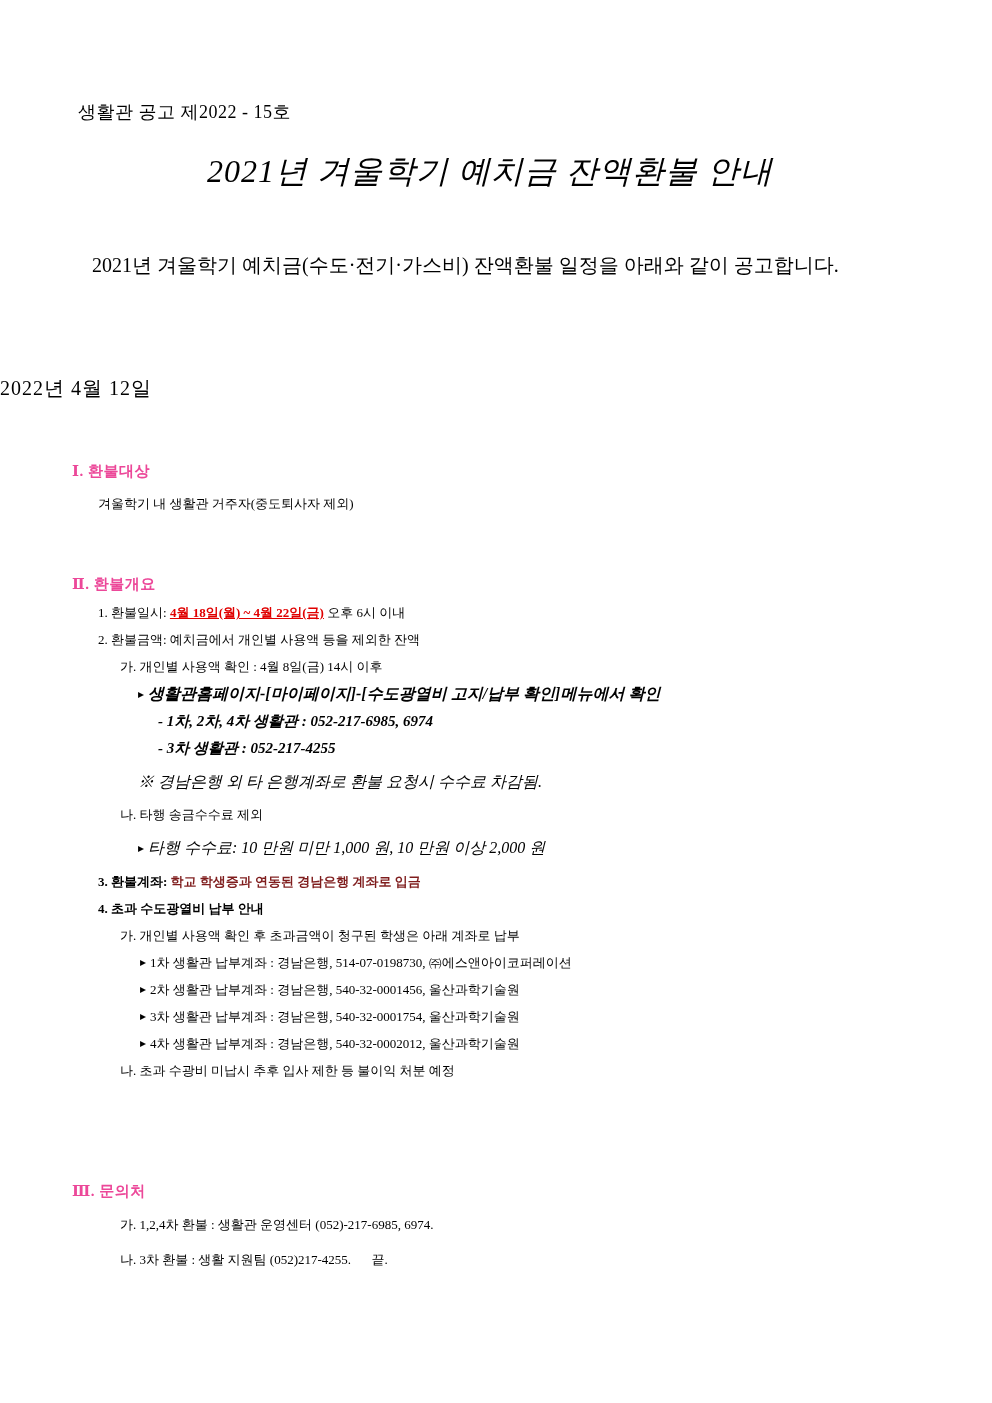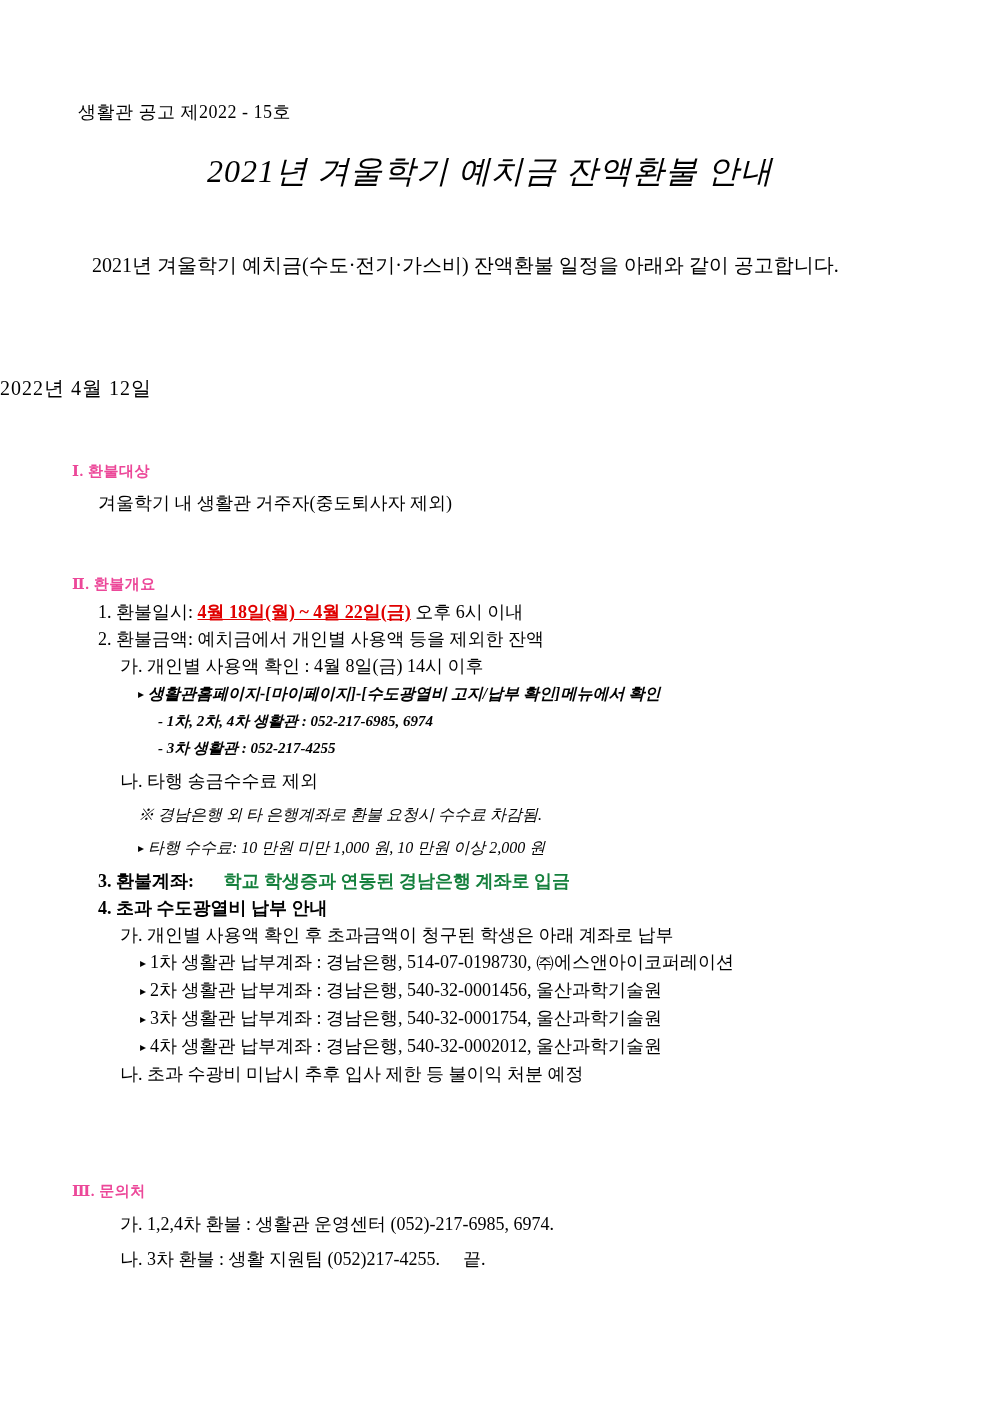--- a/index.html
+++ b/index.html
@@ -67,28 +67,28 @@
     left: 72px;
     right: 60px;
   }
   .section-head {
     color: #ec4899;
     font-weight: bold;
     font-size: 15px;
     letter-spacing: 0.5px;
   }
   .body-line {
-    font-size: 18px;
+    font-size: 13px;
     line-height: 27px;
   }
   .lvl1 { margin-left: 26px; }
   .lvl2 { margin-left: 48px; }
   .lvl3 { margin-left: 66px; }
   .lvl4 { margin-left: 60px; }
-  .red { color: #15803d; margin-left: 25px; }
+  .red { color: #7f1d1d; }
   .red-u {
     color: #e00000;
     text-decoration: underline;
     font-weight: bold;
   }
   .bold { font-weight: bold; }
   .italic-bold {
     font-style: italic;
     font-weight: bold;
   }
@@ -140,23 +140,23 @@
 
     <div class="body-line lvl1">2. 환불금액: 예치금에서 개인별 사용액 등을 제외한 잔액</div>
 
     <div class="body-line lvl2">가. 개인별 사용액 확인 : 4월 8일(금) 14시 이후</div>
 
     <div class="body-line lvl3 italic-bold small tri">생활관홈페이지-[마이페이지]-[수도광열비 고지/납부 확인]메뉴에서 확인</div>
 
     <div class="body-line lvl4 italic-bold smaller" style="margin-left:86px;">- 1차, 2차, 4차 생활관 : 052-217-6985, 6974</div>
     <div class="body-line lvl4 italic-bold smaller" style="margin-left:86px;">- 3차 생활관 : 052-217-4255</div>
 
+    <div class="body-line lvl3 italic small" style="margin-top:6px;">※ 경남은행 외 타 은행계좌로 환불 요청시 수수료 차감됨.</div>
+
     <div class="body-line lvl2" style="margin-top:6px;">나. 타행 송금수수료 제외</div>
-
-    <div class="body-line lvl3 italic small" style="margin-top:6px;">※ 경남은행 외 타 은행계좌로 환불 요청시 수수료 차감됨.</div>
 
     <div class="body-line lvl3 italic small tri" style="margin-top:6px;">타행 수수료: 10 만원 미만 1,000 원, 10 만원 이상 2,000 원</div>
 
     <div class="body-line lvl1" style="margin-top:6px;">
       <span class="bold">3. 환불계좌:</span>
       <span class="red bold">학교 학생증과 연동된 경남은행 계좌로 입금</span>
     </div>
 
     <div class="body-line lvl1 bold">4. 초과 수도광열비 납부 안내</div>
 

